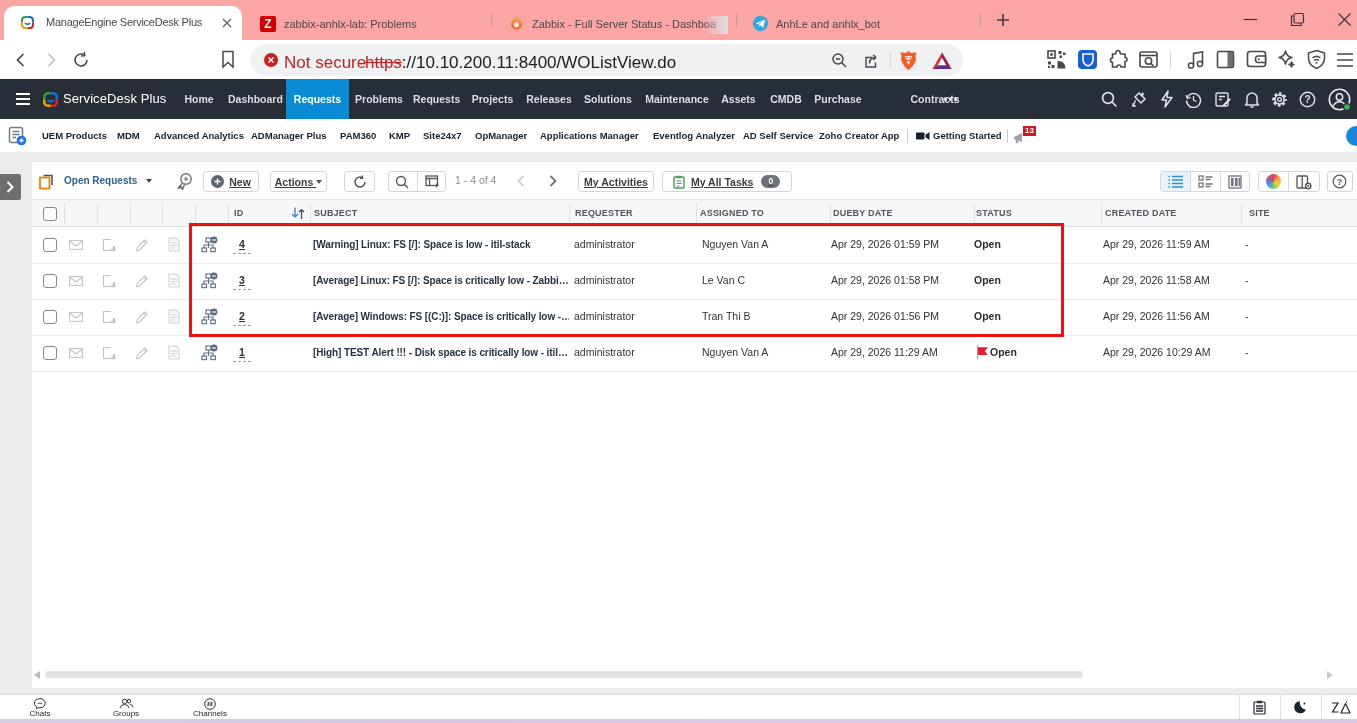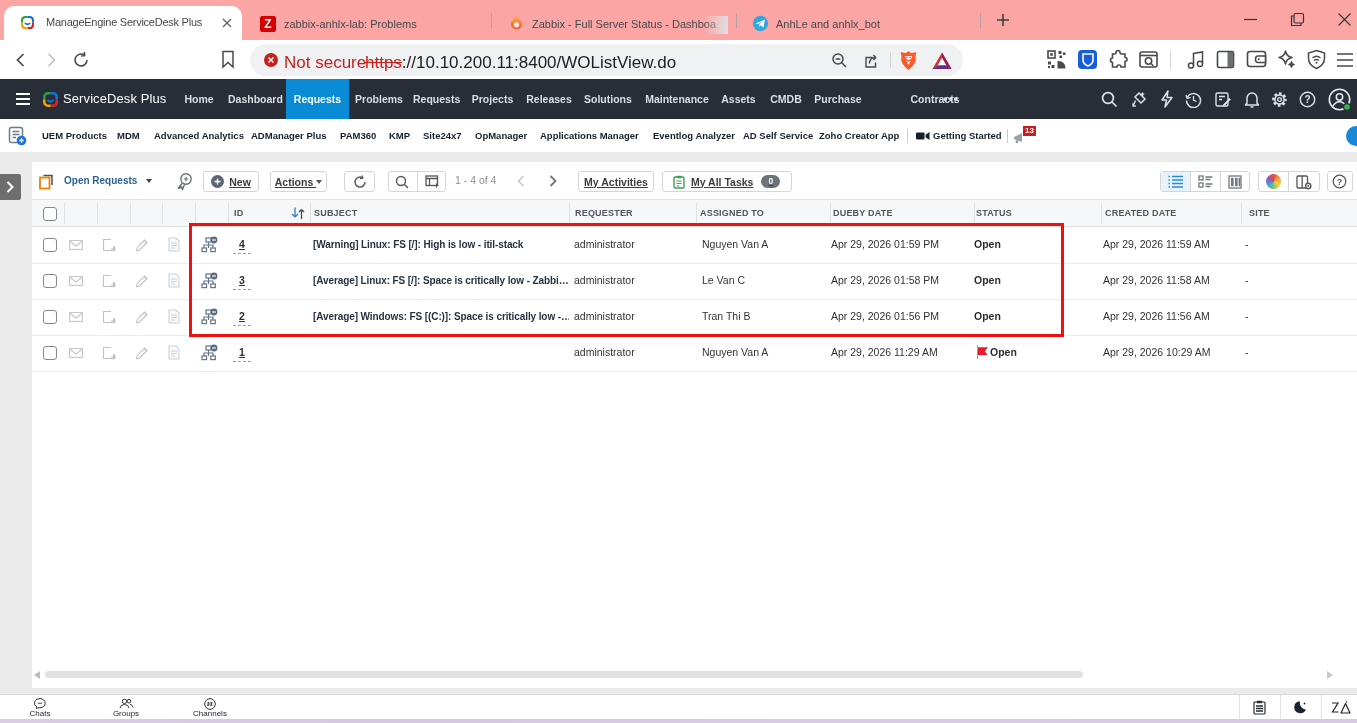--- a/index.html
+++ b/index.html
@@ -452,21 +452,21 @@
     <svg class="ab" style="left:169px;top:9px" width="17" height="17" viewBox="0 0 17 17" fill="none" stroke="#64748a" stroke-width="1.2">
       <rect x="5" y="2" width="5" height="4"></rect>
         <path d="M7.5 6 V9 M3 12 V9 H12 V12 M7.5 9 V12"></path>
       <rect x="1" y="12" width="4.5" height="3.6"></rect>
         <rect x="9.8" y="12" width="4.5" height="3.6"></rect>
       <circle cx="13" cy="4" r="3.4" fill="#5a6b80" stroke="none"></circle>
         <path d="M11.2 4 H14.8" stroke="#fff" stroke-width="1.2"></path>
     </svg>
     <div class="cell" style="left:196px;width:28px;text-align:center;"><span class="idn">4</span></div>
     <div class="iddash" style="left:201px;top:26px;"></div>
-    <div class="cell subj" style="left:281px;">[Warning] Linux: FS [/]: High is low - itil-stack</div>
+    <div class="cell subj" style="left:281px;">[Warning] Linux: FS [/]: Space is low - itil-stack</div>
     <div class="cell" style="left:542px;">administrator</div>
     <div class="cell" style="left:670px;">Nguyen Van A</div>
     <div class="cell" style="left:799px;">Apr 29, 2026 01:59 PM</div>
     <div class="cell" style="left:942px;font-weight:bold;color:#2d2d2d;">Open</div>
     <div class="cell" style="left:1071px;">Apr 29, 2026 11:59 AM</div>
     <div class="cell" style="left:1213px;">-</div>
   </div>
   <div class="row" style="top:101px;">
     <div class="cb ab" style="left:11px;top:11px;"></div>
     <svg class="ab" style="left:37px;top:13px" width="14" height="10" viewBox="0 0 14 10" fill="none" stroke="#c6c6c6" stroke-width="1.1">
@@ -560,20 +560,21 @@
     <svg class="ab" style="left:169px;top:9px" width="17" height="17" viewBox="0 0 17 17" fill="none" stroke="#64748a" stroke-width="1.2">
       <rect x="5" y="2" width="5" height="4"></rect>
         <path d="M7.5 6 V9 M3 12 V9 H12 V12 M7.5 9 V12"></path>
       <rect x="1" y="12" width="4.5" height="3.6"></rect>
         <rect x="9.8" y="12" width="4.5" height="3.6"></rect>
       <circle cx="13" cy="4" r="3.4" fill="#5a6b80" stroke="none"></circle>
         <path d="M11.2 4 H14.8" stroke="#fff" stroke-width="1.2"></path>
     </svg>
     <div class="cell" style="left:196px;width:28px;text-align:center;"><span class="idn">1</span></div>
     <div class="iddash" style="left:201px;top:26px;"></div>
+    <div class="cell subj" style="left:281px;">[High] TEST Alert !!! - Disk space is critically low - itil…</div>
     <div class="cell" style="left:542px;">administrator</div>
     <div class="cell" style="left:670px;">Nguyen Van A</div>
     <div class="cell" style="left:799px;">Apr 29, 2026 11:29 AM</div>
     <div class="ab" style="left:945px;top:10px;width:1px;height:14px;background:#9aa0a6;"></div>
       <svg class="ab" style="left:946px;top:11.5px" width="10" height="8.5" viewBox="0 0 11 9" fill="#e81c2e">
         <path d="M0 0 H11 L7.5 4.5 L11 9 H0 Z"></path>
       </svg>
       <div class="cell" style="left:958px;font-weight:bold;color:#2d2d2d;">Open</div>
     <div class="cell" style="left:1071px;">Apr 29, 2026 10:29 AM</div>
     <div class="cell" style="left:1213px;">-</div>

